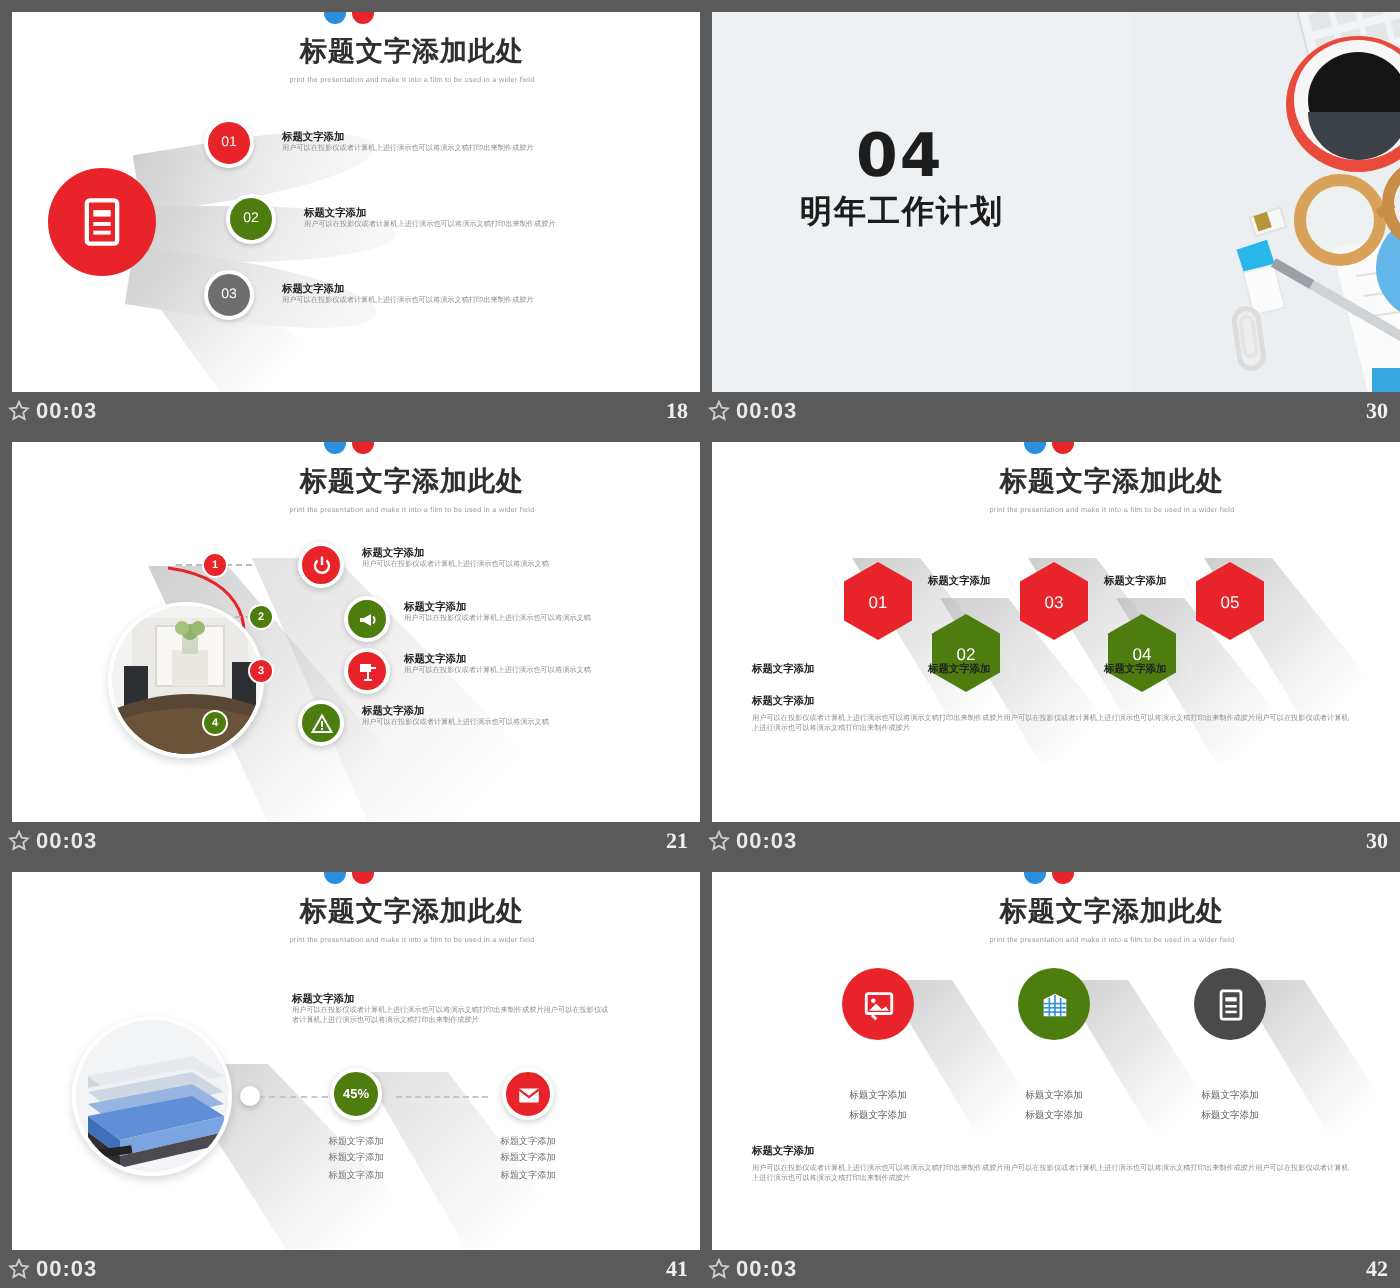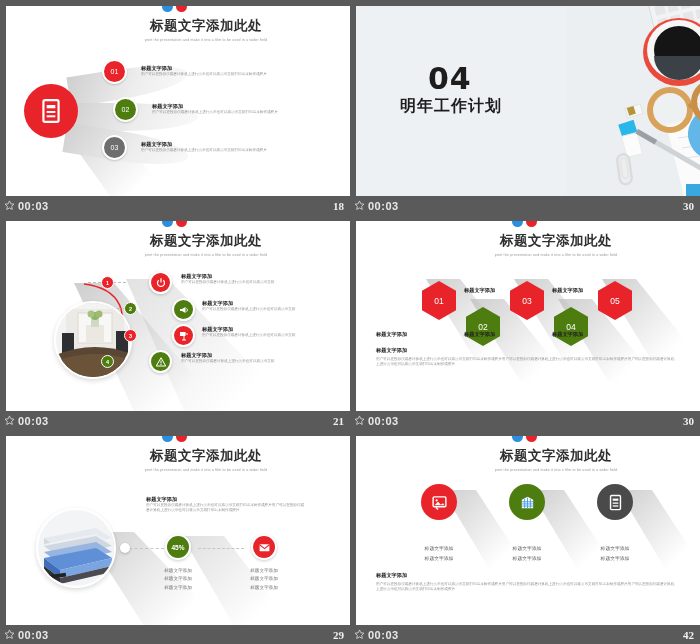--- a/index.html
+++ b/index.html
@@ -597,21 +597,21 @@
         </div>
       </div>
     </div>
     <div class="footer">
       <div class="footer-left">
         <svg class="star-icon" viewBox="0 0 24 24">
           <path d="M12 2l2.9 6.3 6.9.8-5.1 4.7 1.4 6.8L12 17.3 5.9 20.6l1.4-6.8L2.2 9.1l6.9-.8z" fill="none" stroke="#cfcfcf" stroke-width="2"></path>
         </svg>
         <span class="timer">00:03</span>
       </div>
-      <span class="pagenum">29</span>
+      <span class="pagenum">41</span>
     </div>
   </div>
 
   <div class="cell">
     <div class="slide">
       <div class="s-head">
         <div class="head-dots">
           <div class="head-shadow"></div>
           <div class="d blue"></div>
           <div class="d red"></div>

